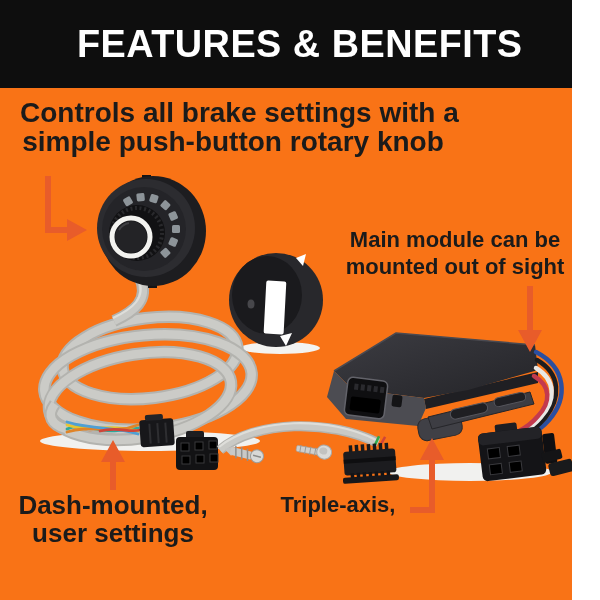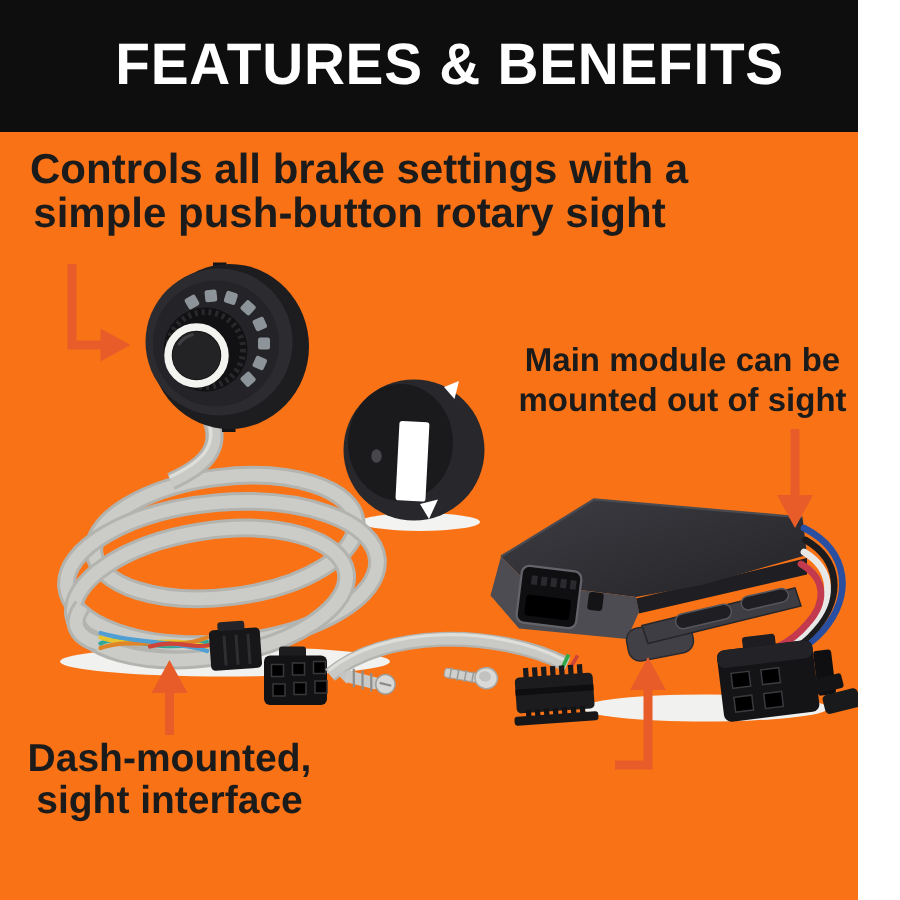--- a/index.html
+++ b/index.html
@@ -233,30 +233,31 @@
     <g>
       <path d="M45 176 L51 176 L51 227 L67 227 L67 219 L87 230 L67 241 L67 233 L45 233 Z" fill="#e85c2a"></path>
       <path d="M527 286 L533 286 L533 330 L542 330 L530 352 L518 330 L527 330 Z" fill="#e85c2a"></path>
       <path d="M110 490 L110 462 L101 462 L113 440 L125 462 L116 462 L116 490 Z" fill="#e85c2a"></path>
       <path d="M410 513 L410 507 L429 507 L429 460 L420 460 L432 438 L444 460 L435 460 L435 513 Z" fill="#e85c2a"></path>
     </g>
   </svg>
 
   <div class="ann ann-knob">
     <div class="ln">Controls all brake settings with a</div>
-    <div class="ln">simple push-button rotary sight</div>
+    <div class="ln">simple push-button rotary knob</div>
   </div>
 
   <div class="ann ann-module">
     <div class="ln">Main module can be</div>
     <div class="ln">mounted out of sight</div>
   </div>
 
   <div class="ann ann-interface">
     <div class="ln">Dash-mounted,</div>
-    <div class="ln">sight interface</div>
+    <div class="ln">user settings</div>
   </div>
 
   <div class="ann ann-accel">
+    <div class="ln">Triple-axis,</div>
   </div>
 
 
 </div>
 
 </body></html>

